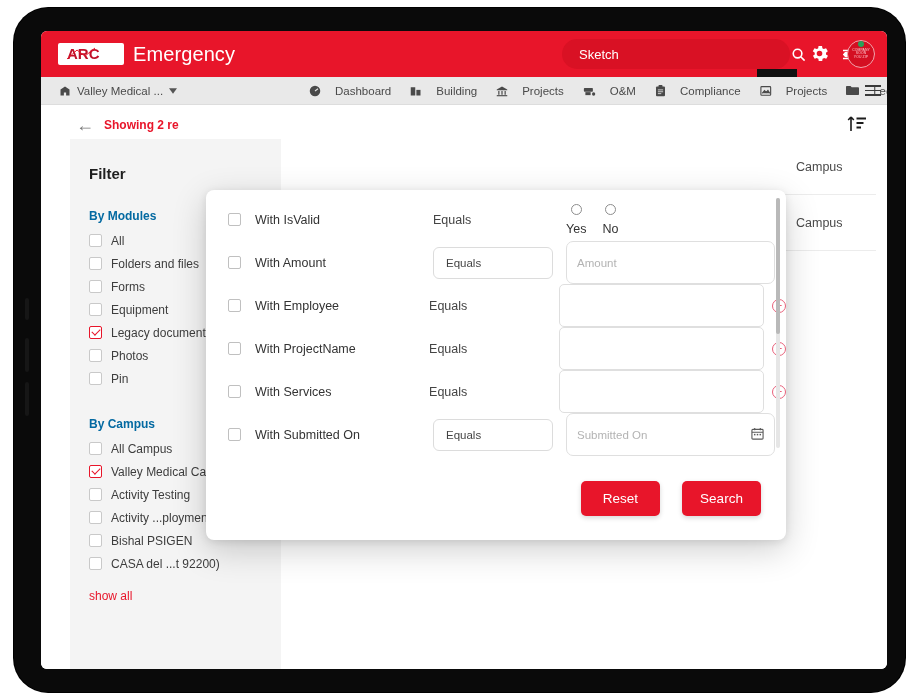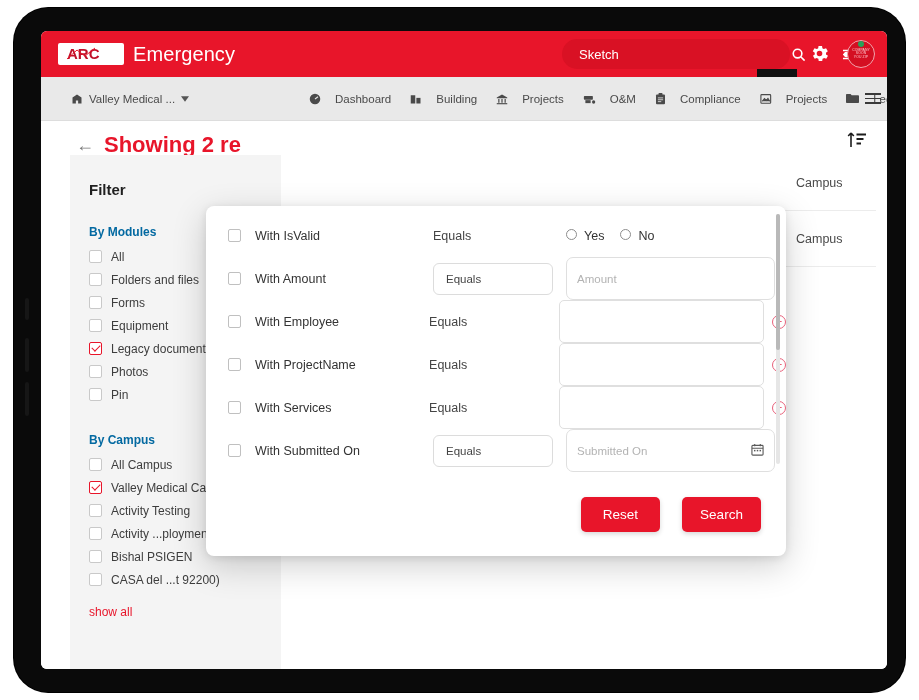--- a/index.html
+++ b/index.html
@@ -78,25 +78,24 @@
   #badge .seal span { font-size: 3.4px; color: #ffc9cf; letter-spacing:.1px; }
   #badge .dot { width:6px; height:6px; border-radius:50%; background:#27a35a;
                 position:absolute; left:11px; top:1px; }
   #kbd-notch {
     position: absolute; left: 716px; top: 38px;
     width: 40px; height: 14px; background: #111; border-radius: 0 0 6px 6px;
   }
 
   
   #navbar {
-    height: 44px; background: #e9e9e9;
+    height: 28px; background: #e9e9e9;
     display: flex; align-items: center;
     border-bottom: 1px solid #dddddd;
     position: relative;
-    padding-left: 12px;
   }
   #campus-sel {
     display: flex; align-items: center; gap: 6px;
     margin-left: 18px; color: #4a4a4a; font-size: 11.5px; cursor: pointer;
   }
   #navlinks {
     position: absolute; left: 268px; display: flex; align-items: center;
     gap: 19px;
   }
   .navlink {
@@ -108,21 +107,21 @@
 
   
   #body { position: relative; height: 564px; background: #ffffff; }
 
   #results-head {
     position: absolute; left: 35px; top: 11px;
     display: flex; align-items: center; gap: 10px;
   }
   #back-arrow { color: #7a7a7a; font-size: 18px; cursor: pointer; line-height: 1; }
   #results-title {
-    color: #e8152a; font-size: 22px; font-weight: bold; white-space: nowrap;
+    color: #e8152a; font-size: 12px; font-weight: bold; white-space: nowrap;
   }
   #sort-icon { position: absolute; left: 806px; top: 9px; cursor: pointer; }
 
   
   #sidebar {
     position: absolute; left: 29px; top: 34px;
     width: 211px; height: 530px;
     background: #f4f4f4;
   }
   #sidebar h2 {
@@ -192,21 +191,21 @@
   }
   .fval-box.rounded { border-radius: 7px; }
   .plus {
     width: 14px; height: 14px; border-radius: 50%;
     border: 1.4px solid #e8607a; margin-left: 8px;
     display: flex; align-items: center; justify-content: center;
     color: #e8607a; font-size: 11px; line-height: 1; cursor: pointer;
     flex: 0 0 auto;
   }
   .radios { display: flex; align-items: center; gap: 16px; }
-  .radio { display: flex; align-items: flex-start; gap: 7px; cursor: pointer; }
+  .radio { display: flex; align-items: center; gap: 7px; cursor: pointer; flex-direction: column; }
   .rdot { width: 11px; height: 11px; border-radius: 50%; border: 1.3px solid #8d8d8d; }
   .rlbl { font-size: 12.5px; color: #333; }
   .cal-ico { margin-left: auto; color: #6a6a6a; }
 
   #mscroll {
     position: absolute; left: 570px; top: 8px; width: 4px; height: 250px;
     background: #e6e6e6; border-radius: 2px; cursor: pointer;
   }
   #mscroll::after {
     content:""; position:absolute; left:0; top:0; width:4px; height:136px;

